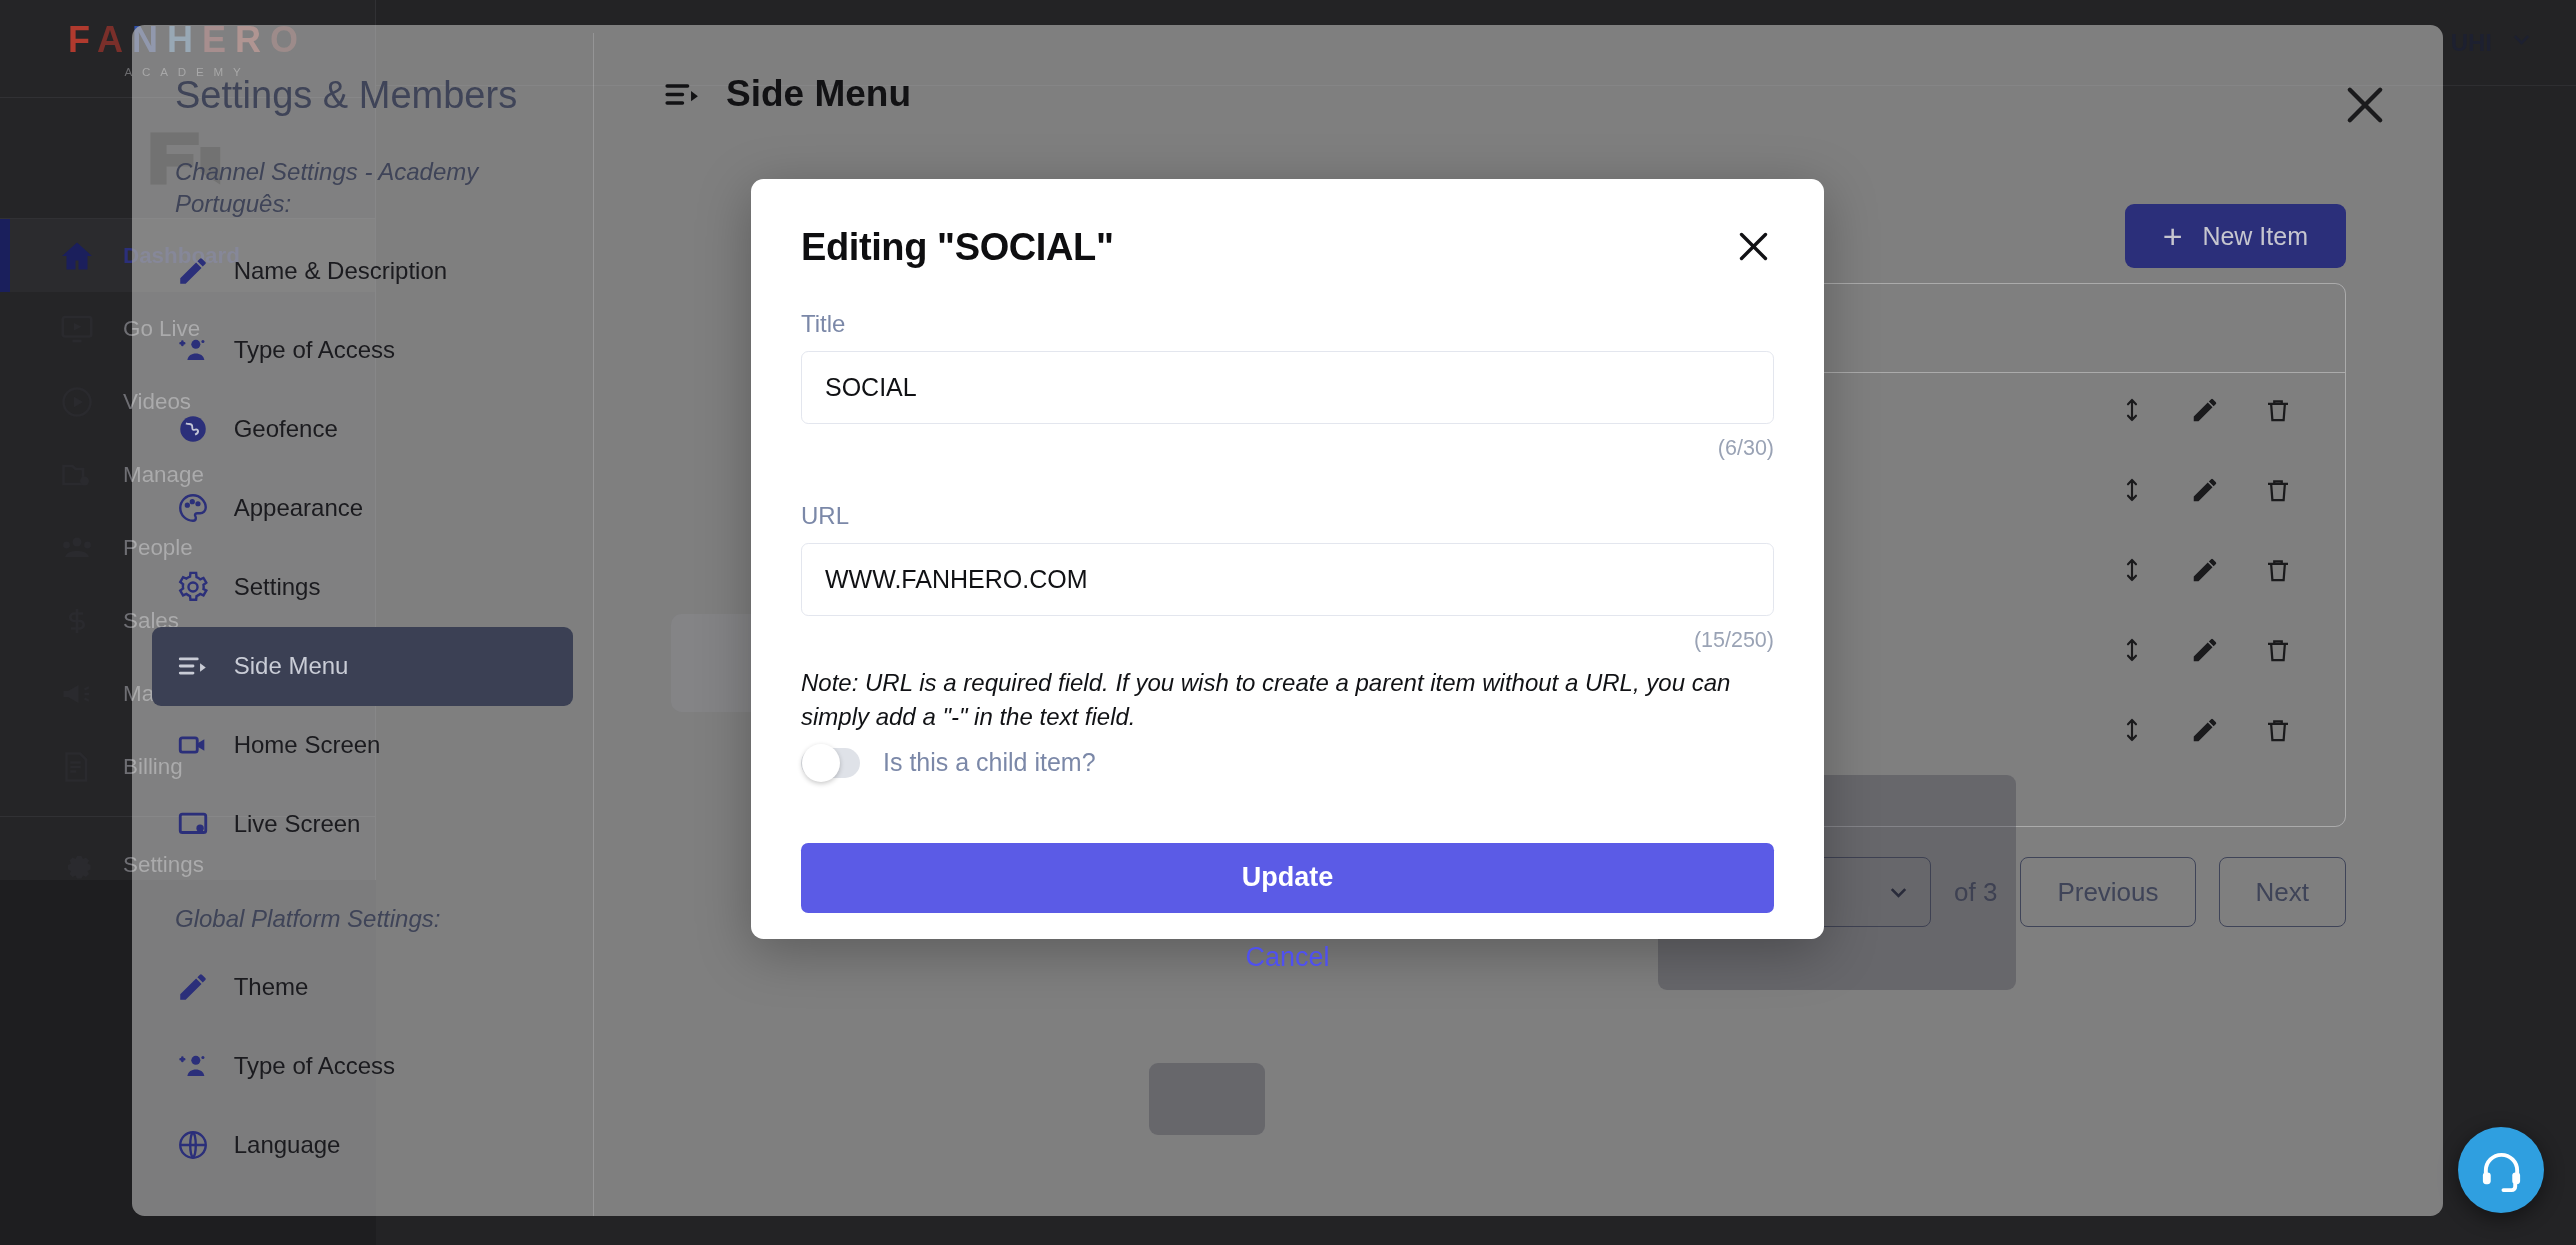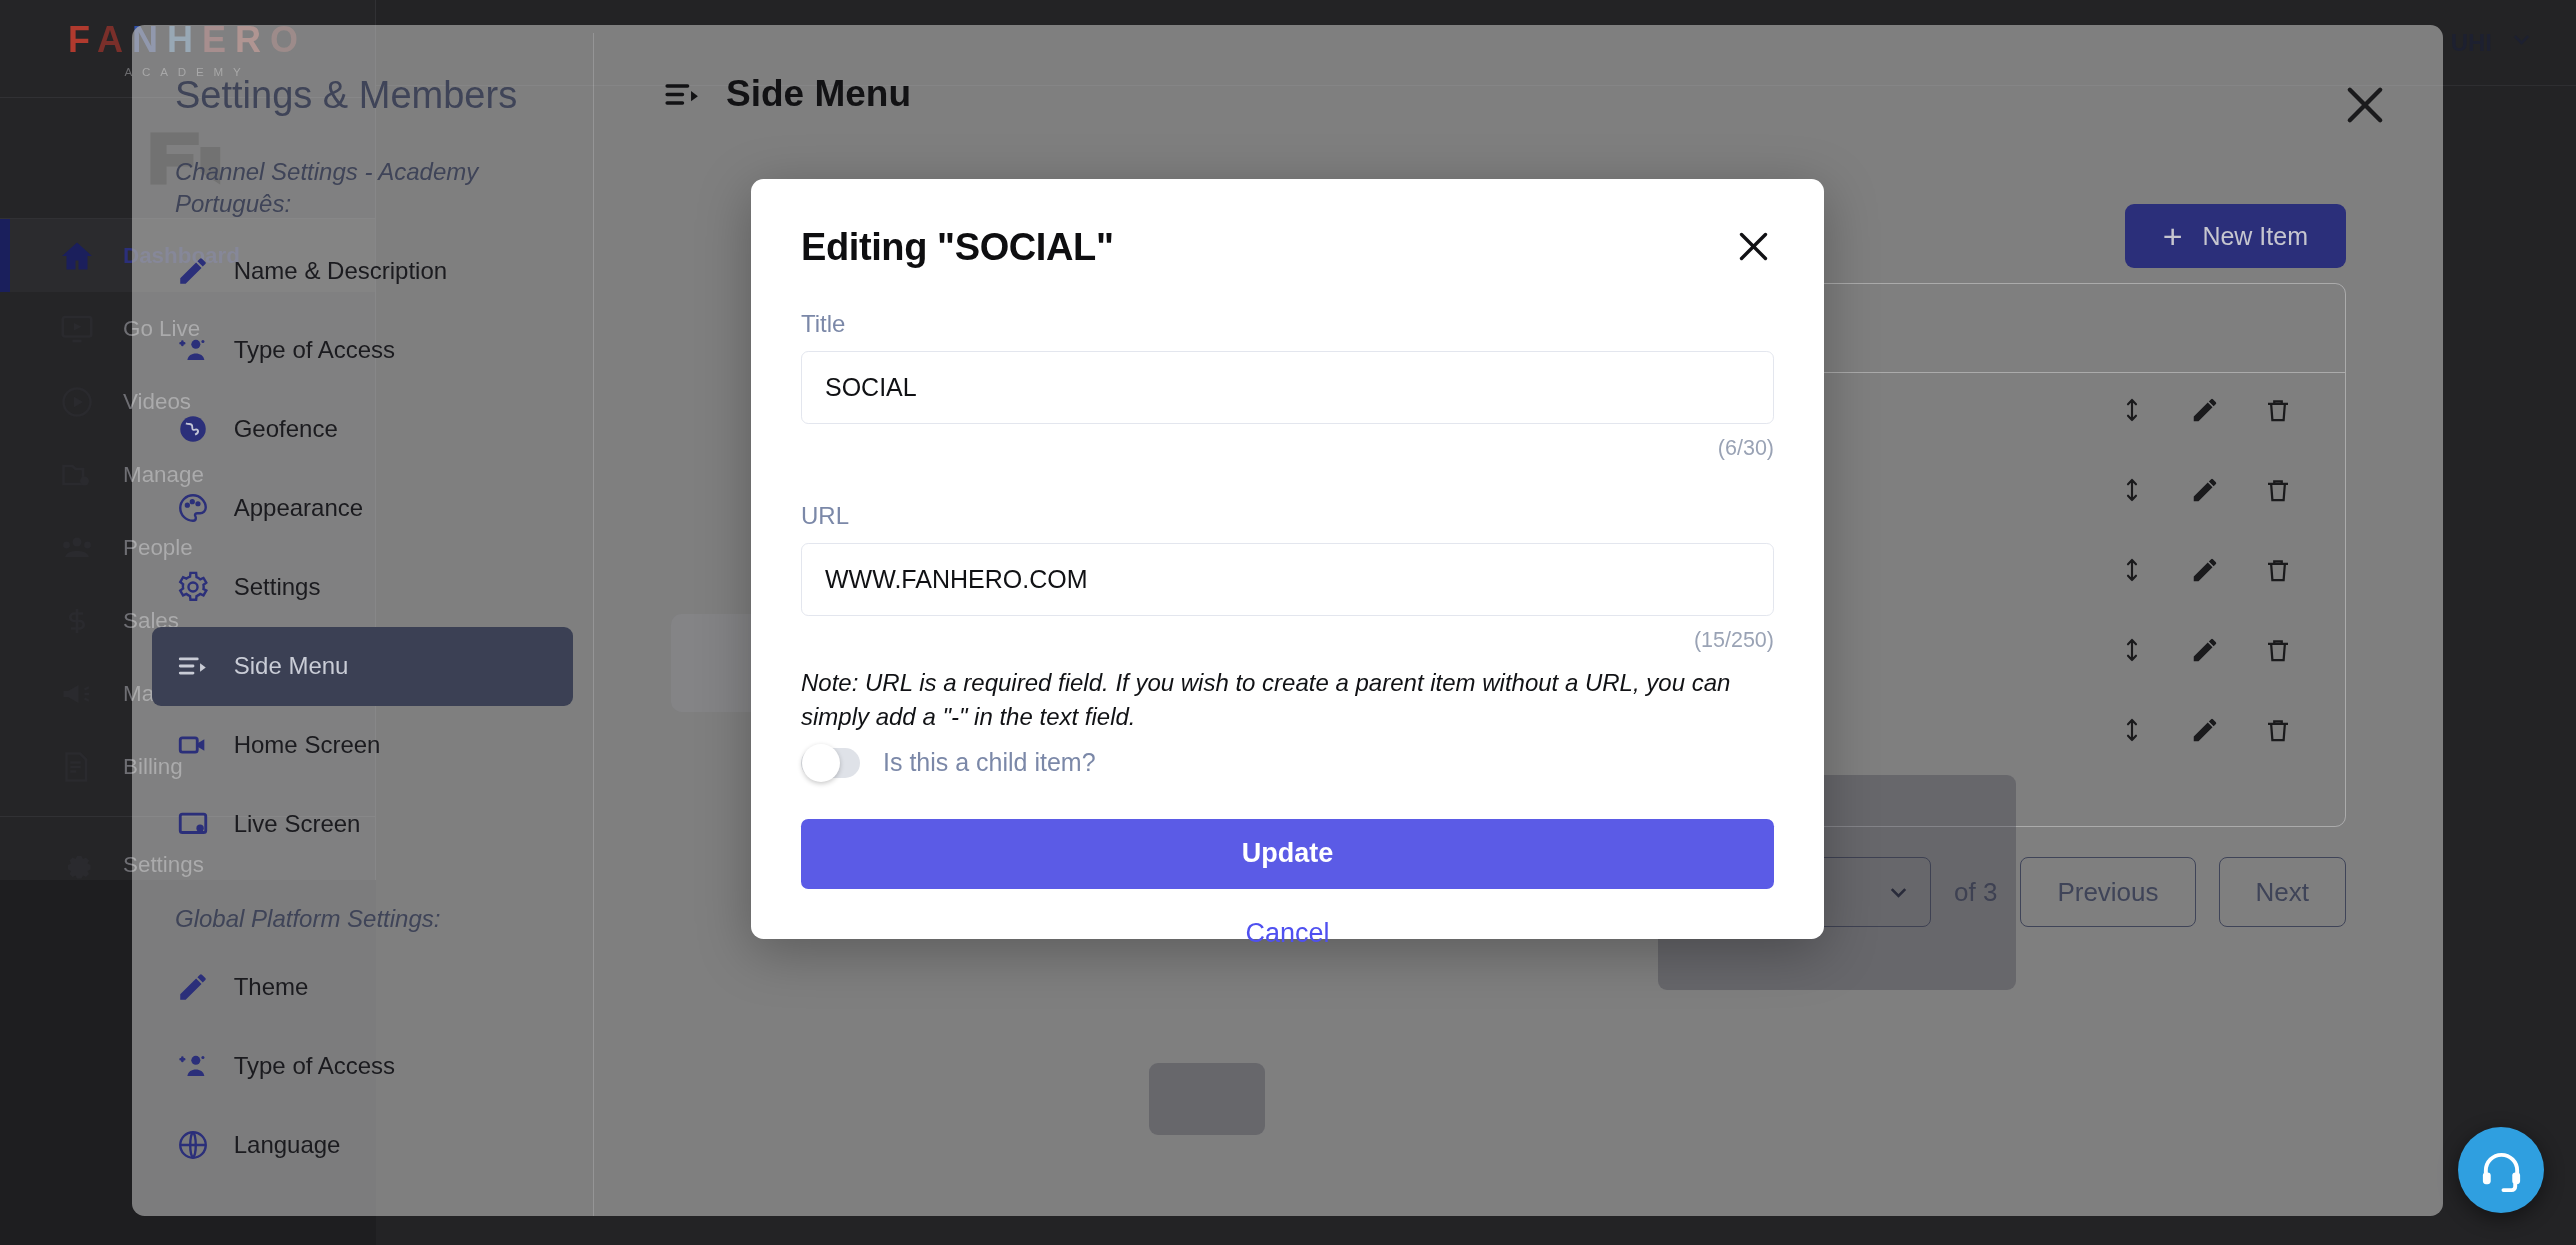--- a/index.html
+++ b/index.html
@@ -174,21 +174,21 @@
   .toggle {
     width: 59px; height: 30px; border-radius: 15px; background: #dfe2e8;
     position: relative; flex: 0 0 59px;
   }
   .toggle .knob {
     position: absolute; left: 0.9px; top: -3.6px; width: 38px; height: 38px;
     border-radius: 50%; background: #fff; box-shadow: 0 1.8px 5.4px rgba(0,0,0,.22);
   }
   .toggle-label { font-size: 25px; color: #7b88a8; }
 
-  .modal-actions { padding: 8px 50px; margin-top: 33px; }
+  .modal-actions { padding: 8px 50px; margin-top: 57px; }
   .btn-update {
     width: 100%; height: 70px; background: #5b5be6; color: #fff;
     border: none; border-radius: 7.2px; font-size: 27px; font-weight: 700;
     font-family: inherit;
   }
   .btn-cancel {
     width: 100%; margin-top: 29px; background: transparent; border: none;
     color: #4f50f0; font-size: 27px; font-family: inherit;
   }
 </style>

